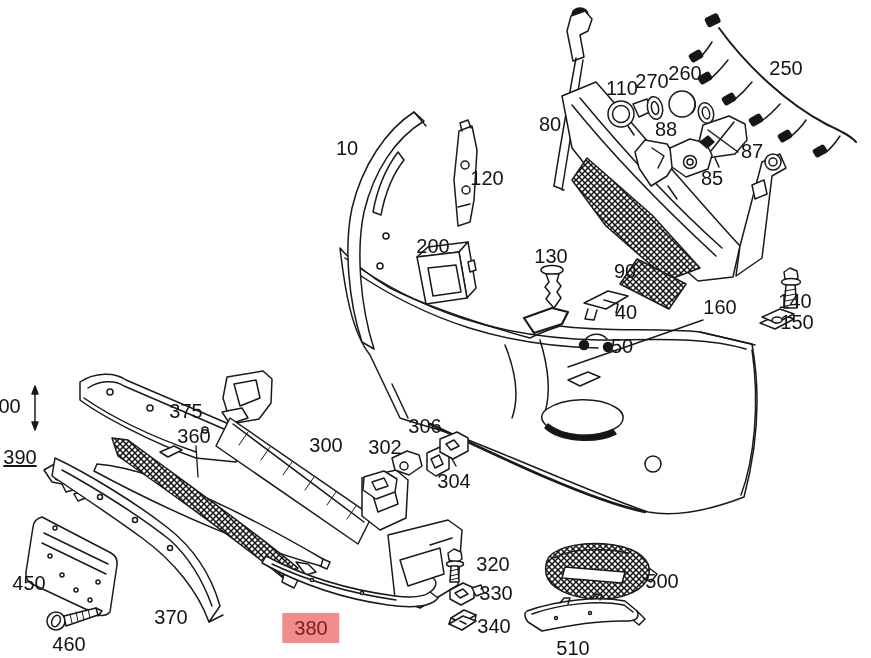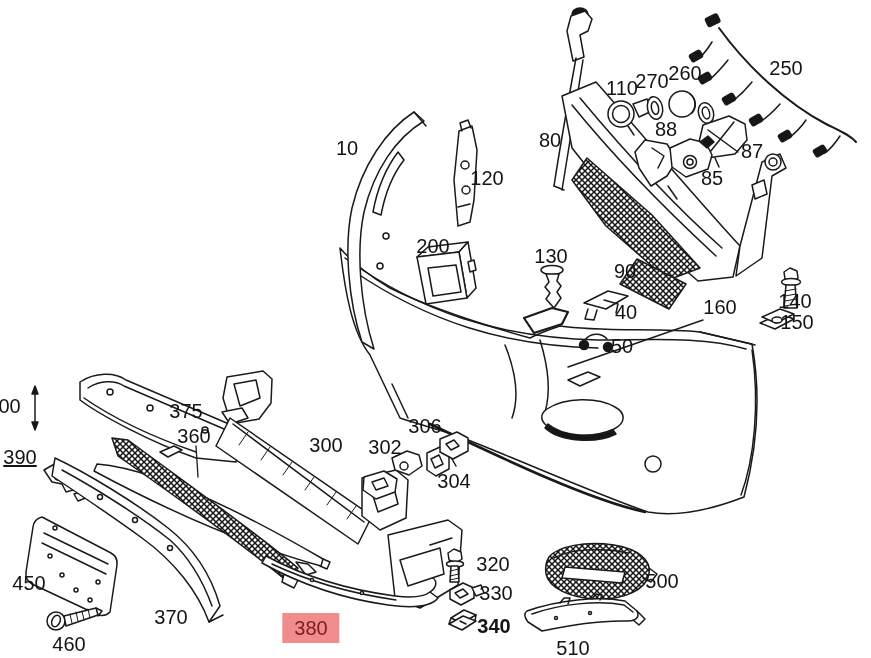--- a/index.html
+++ b/index.html
@@ -322,21 +322,21 @@
       <circle cx="556" cy="618" r="1.5"></circle>
       <circle cx="590" cy="613" r="1.5"></circle>
     </g>
 
   </g>
 </svg>
 
 <div class="labels-layer">
       <div class="part-label" style="left: 347px; top: 140px; margin-top: 8px;">10</div>
       <div class="part-label" style="left: 487px; top: 178px;">120</div>
-      <div class="part-label" style="left: 550px; top: 124px; margin-top: 16px;">80</div>
+      <div class="part-label" style="left: 550px; top: 124px;">80</div>
       <div class="part-label" style="left: 622px; top: 88px;">110</div>
       <div class="part-label" style="left: 652px; top: 81px;">270</div>
       <div class="part-label" style="left: 685px; top: 73px;">260</div>
       <div class="part-label" style="left: 786px; top: 68px;">250</div>
       <div class="part-label" style="left: 666px; top: 129px;">88</div>
       <div class="part-label" style="left: 752px; top: 151px; text-align: center;">87</div>
       <div class="part-label" style="left: 712px; top: 178px;">85</div>
       <div class="part-label" style="left: 433px; top: 246px;">200</div>
       <div class="part-label" style="left: 551px; top: 256px; text-align: right;">130</div>
       <div class="part-label" style="left: 625px; top: 271px;">90</div>
@@ -352,17 +352,17 @@
       <div class="part-label" style="left: 326px; top: 445px;">300</div>
       <div class="part-label" style="left: 385px; top: 447px;">302</div>
       <div class="part-label" style="left: 425px; top: 426px;">306</div>
       <div class="part-label" style="left: 454px; top: 481px;">304</div>
       <div class="part-label" style="left: 29px; top: 583px;">450</div>
       <div class="part-label" style="left: 171px; top: 617px;">370</div>
       <div class="part-label" style="left: 69px; top: 644px;">460</div>
       <div class="part-label highlighted" style="left: 311px; top: 628px;">380</div>
       <div class="part-label" style="left: 493px; top: 564px;">320</div>
       <div class="part-label" style="left: 496px; top: 593px;">330</div>
-      <div class="part-label" style="left: 494px; top: 626px; font-weight: bold;">340</div>
+      <div class="part-label" style="left: 494px; top: 626px;">340</div>
       <div class="part-label" style="left: 662px; top: 581px;">500</div>
       <div class="part-label" style="left: 573px; top: 648px;">510</div>
     </div>
 </div>
 
 </body></html>

